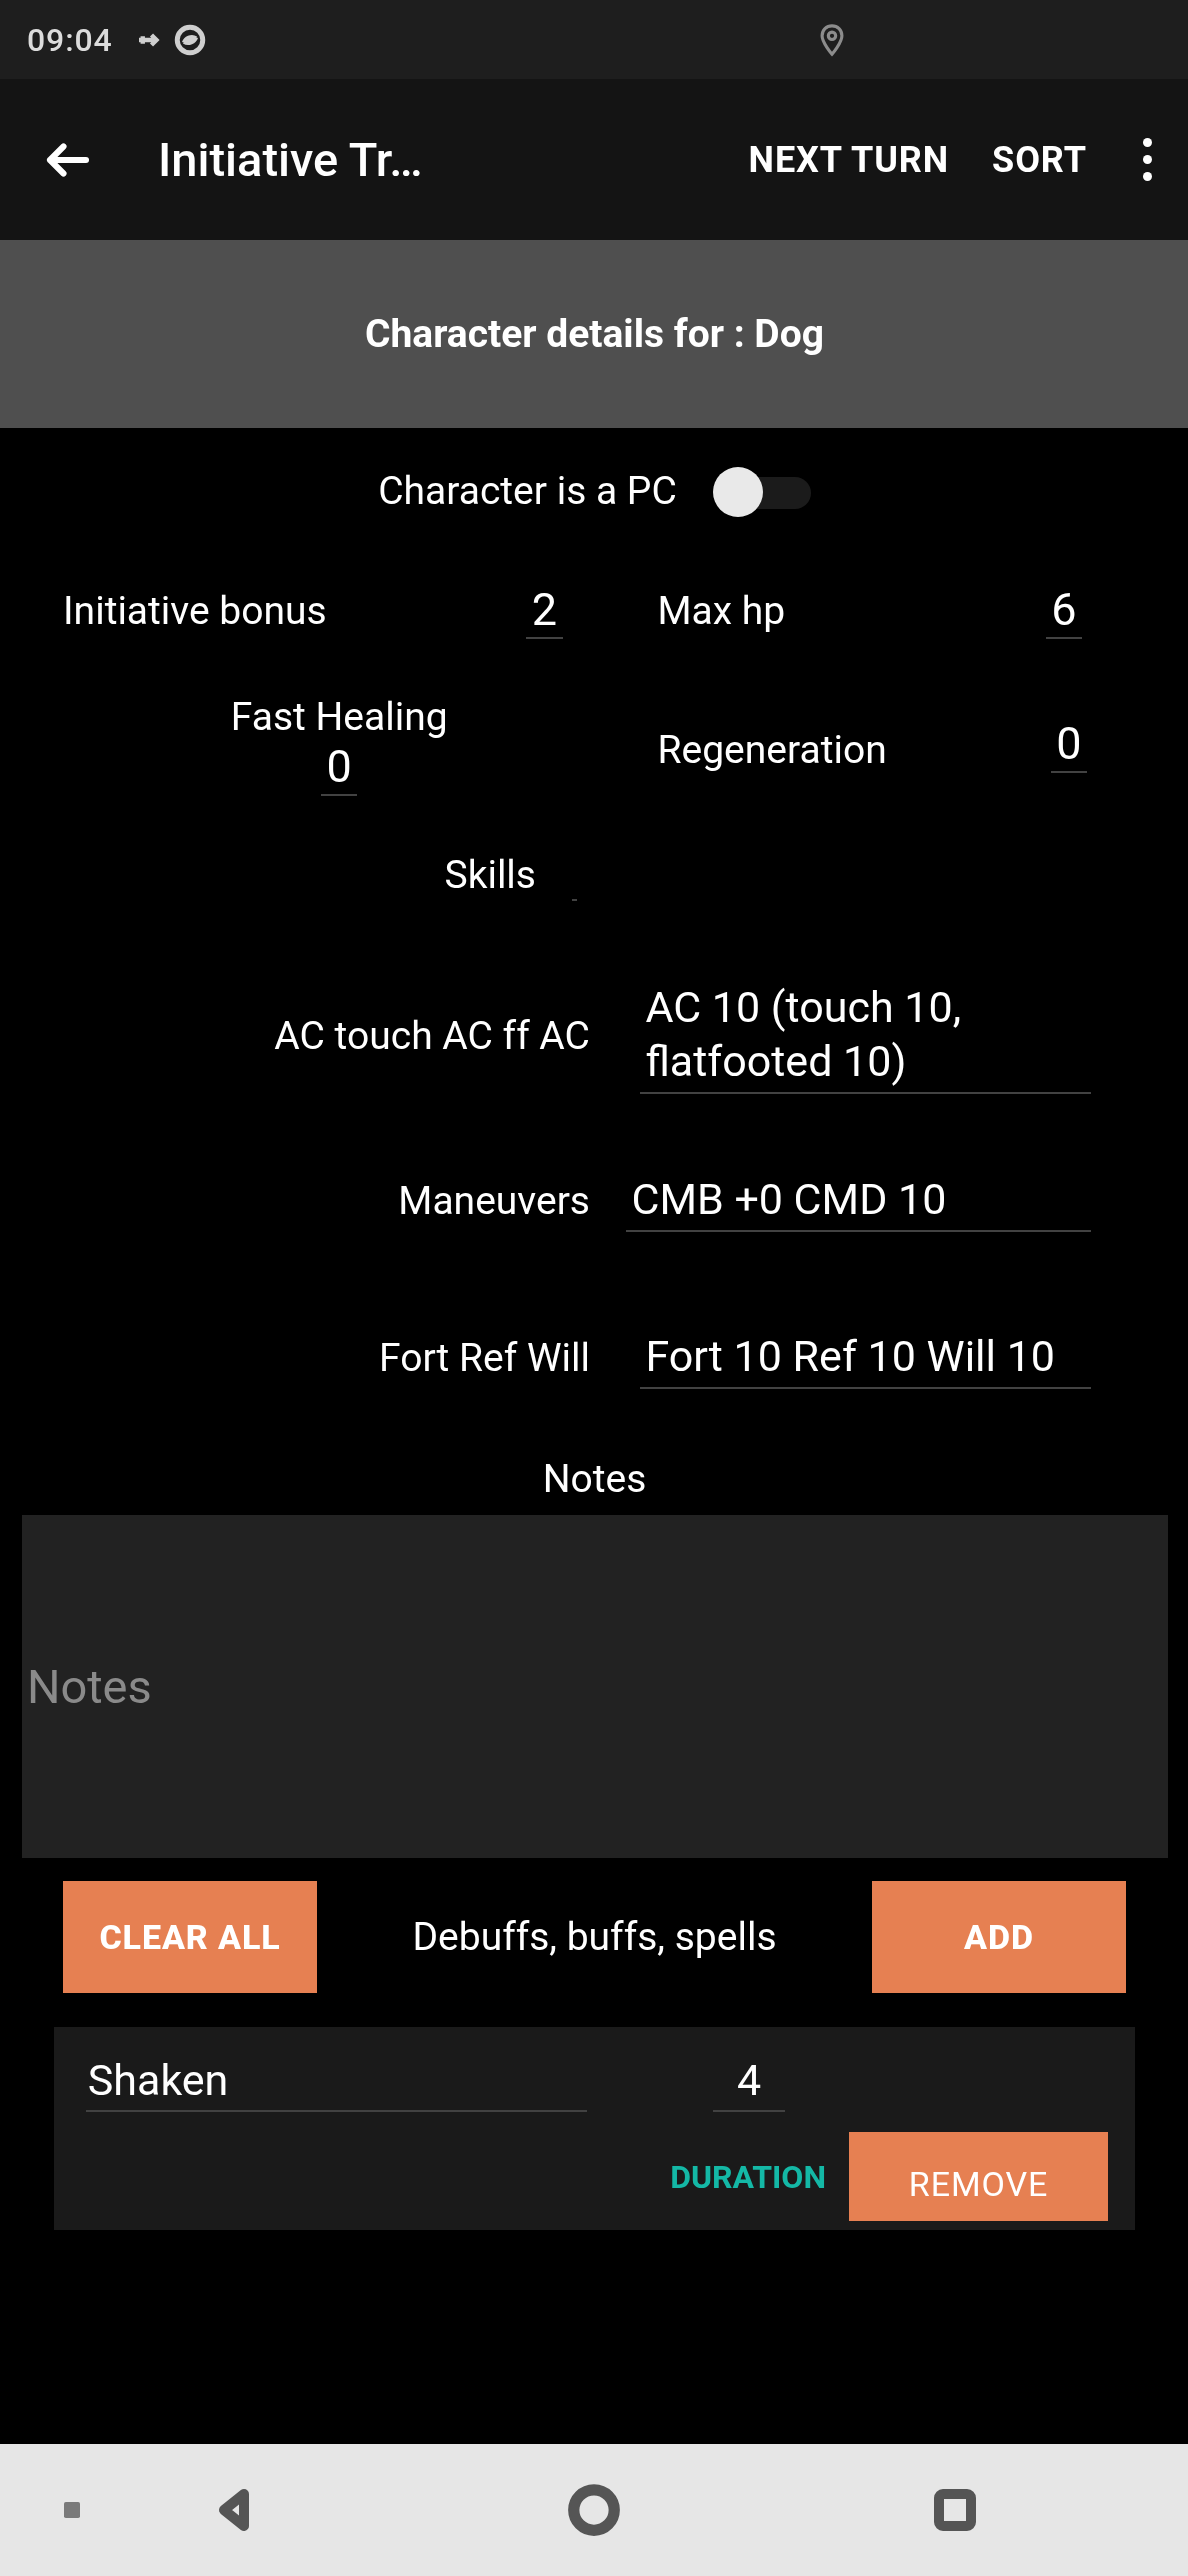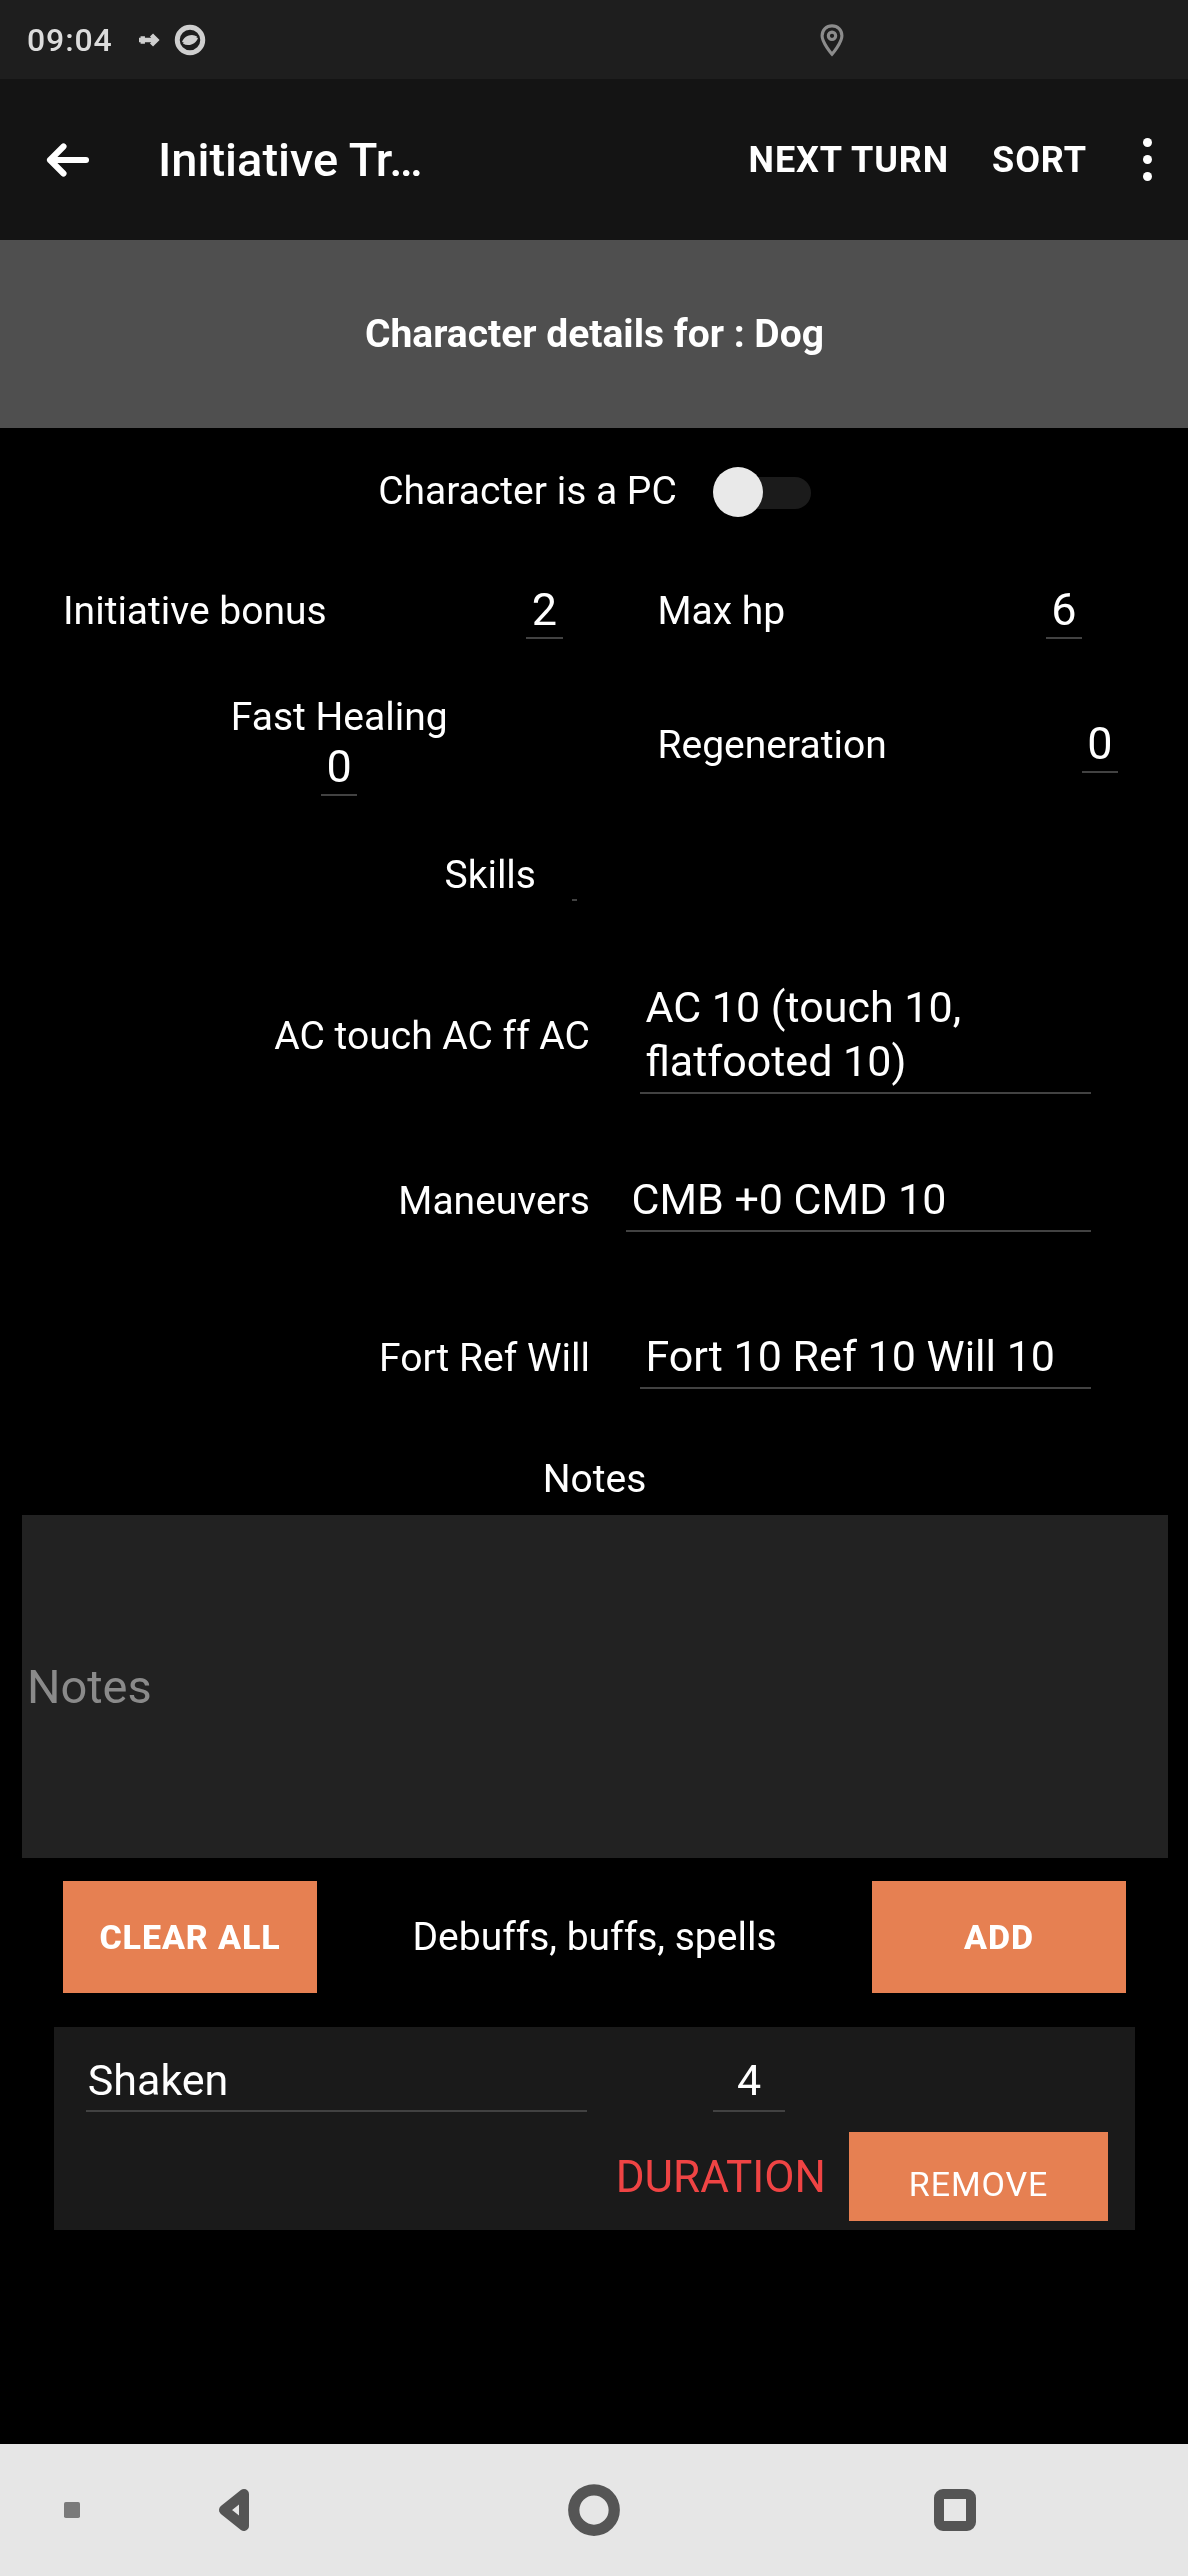--- a/index.html
+++ b/index.html
@@ -268,23 +268,23 @@
     margin-left: 72px;
   }
   .effect-bottom {
     display: flex;
     align-items: center;
     justify-content: flex-end;
     gap: 23px;
     margin-top: 19.7px;
   }
   .duration-label {
-    font-size: 44px;
-    font-weight: 400;
-    color: #ef4444;
+    font-size: 32px;
+    font-weight: 700;
+    color: #14b8a6;
   }
   .btn-remove {
     background: #e68052;
     color: #ffffff;
     font-weight: 400;
     font-size: 34px;
     letter-spacing: 0.9px;
     padding: 32px 27px 10.7px 27px;
     min-width: 259px;
     text-align: center;
@@ -387,21 +387,21 @@
         <span class="lbl">Max hp</span>
         <span class="inp">6</span>
       </div>
     </div>
 
     <div class="two-col">
       <div class="half" style="padding-left:116px;flex-direction:column;">
         <span class="lbl">Fast Healing</span>
         <span class="inp">0</span>
       </div>
-      <div class="half" style="padding-right:71px;">
+      <div class="half" style="padding-right:102px;align-items:flex-end;">
         <span class="lbl">Regeneration</span>
         <span class="inp">0</span>
       </div>
     </div>
 
     <div class="single-row skills-row">
       <span class="lbl-right">Skills</span>
       <div class="val-wrap">
         <span class="val"></span>
       </div>

